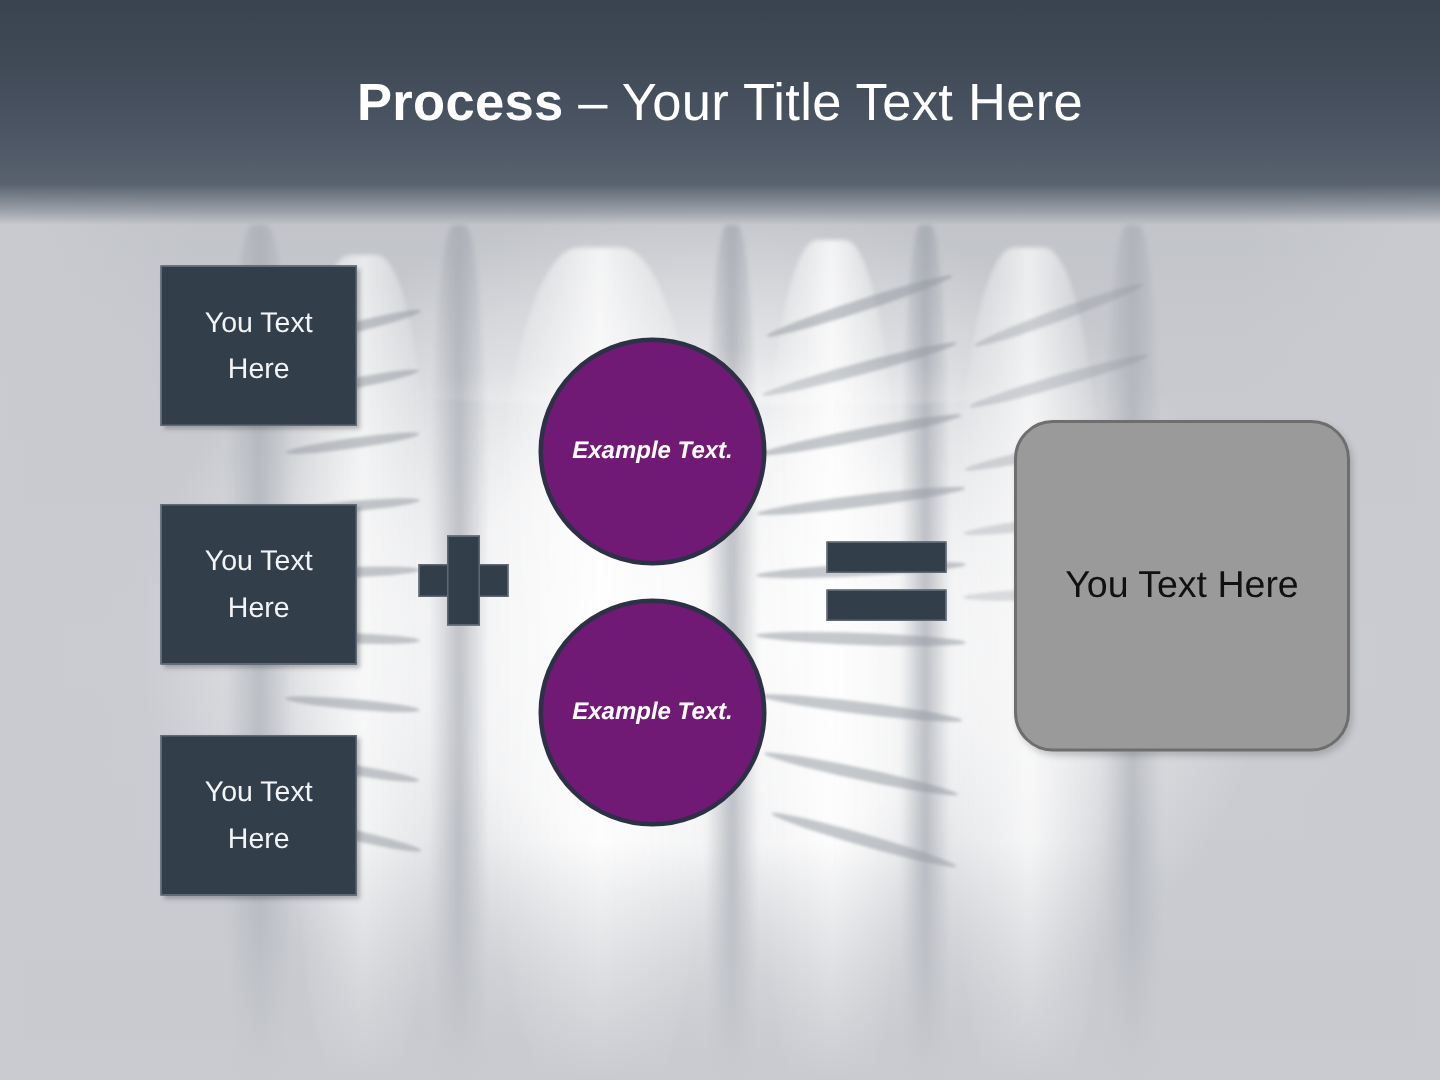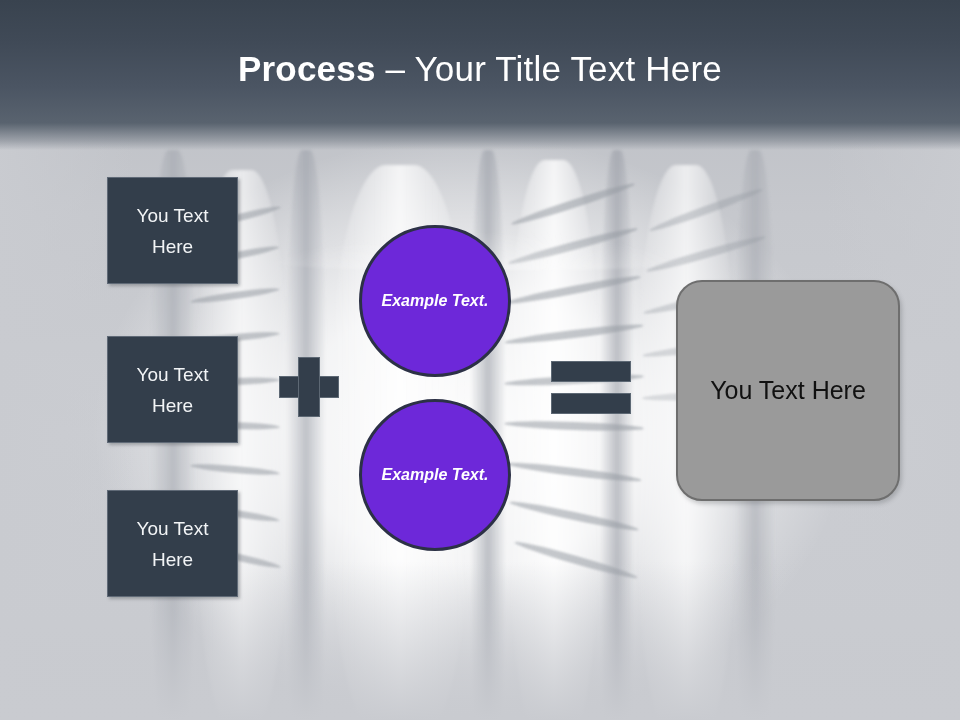--- a/index.html
+++ b/index.html
@@ -129,21 +129,21 @@
   }
   .plus-op .bar-h { left: 0; top: 19px; width: 60px; height: 22px; }
   .plus-op .bar-v { left: 19px; top: 0; width: 22px; height: 60px; }
 
   
   .circle {
     position: absolute;
     width: 152px;
     height: 152px;
     border-radius: 50%;
-    background: #6d28d9;
+    background: #701a75;
     border: 3px solid #2c3146;
     box-sizing: border-box;
     color: #ffffff;
     font-size: 16px;
     font-weight: bold;
     font-style: italic;
     line-height: 24px;
     text-align: center;
     display: flex;
     align-items: center;

